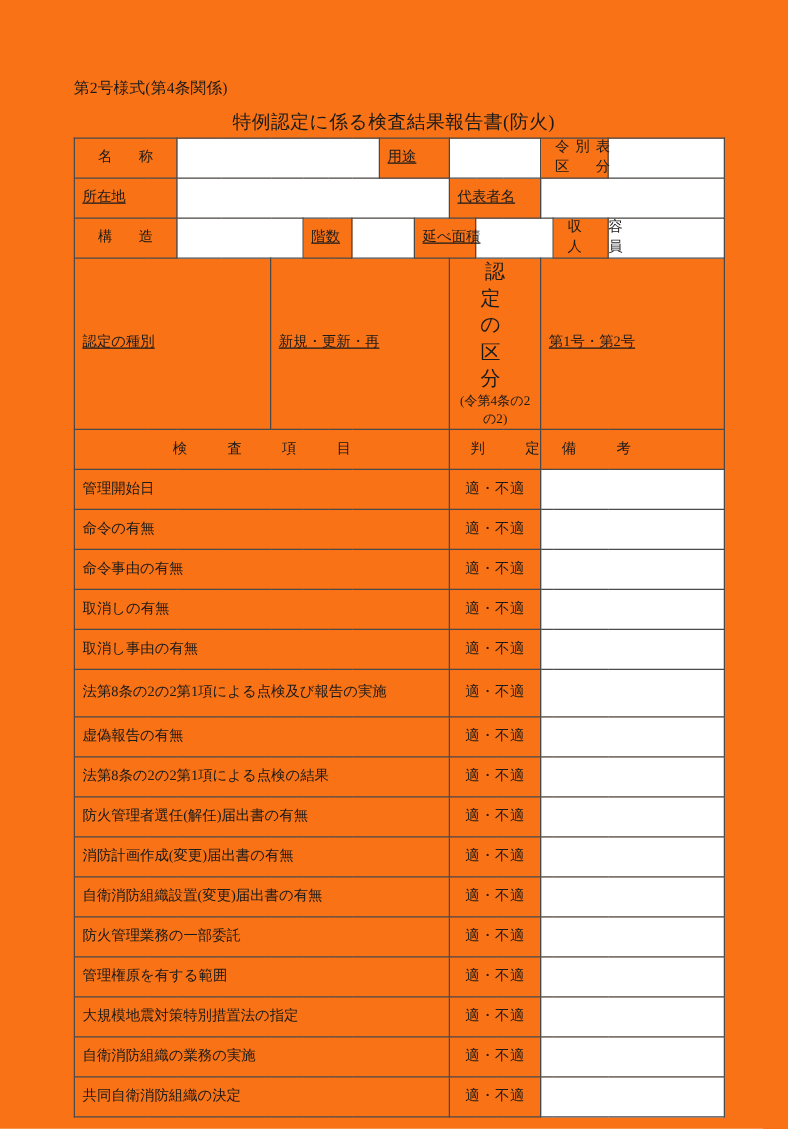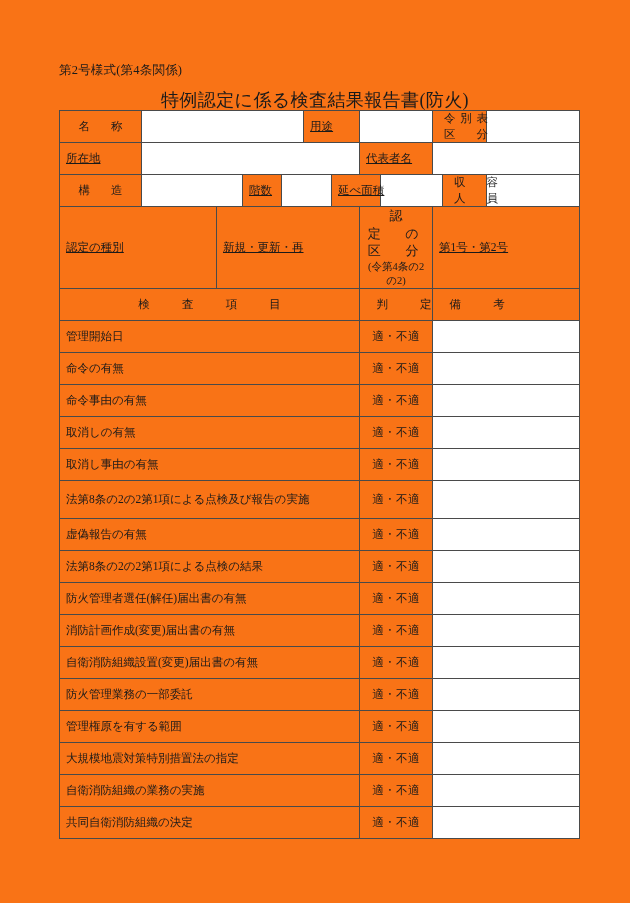--- a/index.html
+++ b/index.html
@@ -29,21 +29,21 @@
     letter-spacing: 0.2px;
     white-space: nowrap;
   }
 
   .doc-title {
     position: absolute;
     left: 0;
     right: 0;
     top: 88px;
     text-align: center;
-    font-size: 18px;
+    font-size: 15px;
     letter-spacing: 0.4px;
   }
 
   table.form {
     position: absolute;
     left: 59px;
     top: 110px;
     width: 510px;
     border-collapse: collapse;
     table-layout: fixed;
@@ -94,21 +94,21 @@
     letter-spacing: 0.1px;
   }
   .dategrp span.g { display: inline-block; }
   .dategrp span.sp { display: inline-block; width: 54px; }
 
   .kubun-cell {
     text-align: center;
     line-height: 1.15;
     padding: 2px 2px;
   }
-  .kubun-cell .k1 { display: block; letter-spacing: 0.45em; text-indent: 0.45em; font-size: 13px; }
+  .kubun-cell .k1 { display: block; letter-spacing: 0.45em; text-indent: 0.45em; font-size: 16px; }
   .kubun-cell .k2 { display: block; font-size: 10.5px; letter-spacing: 0; }
 
   .item-head {
     text-align: center;
     letter-spacing: 0.9em;
     text-indent: 0.9em;
     white-space: nowrap;
   }
 
   .item-name {

